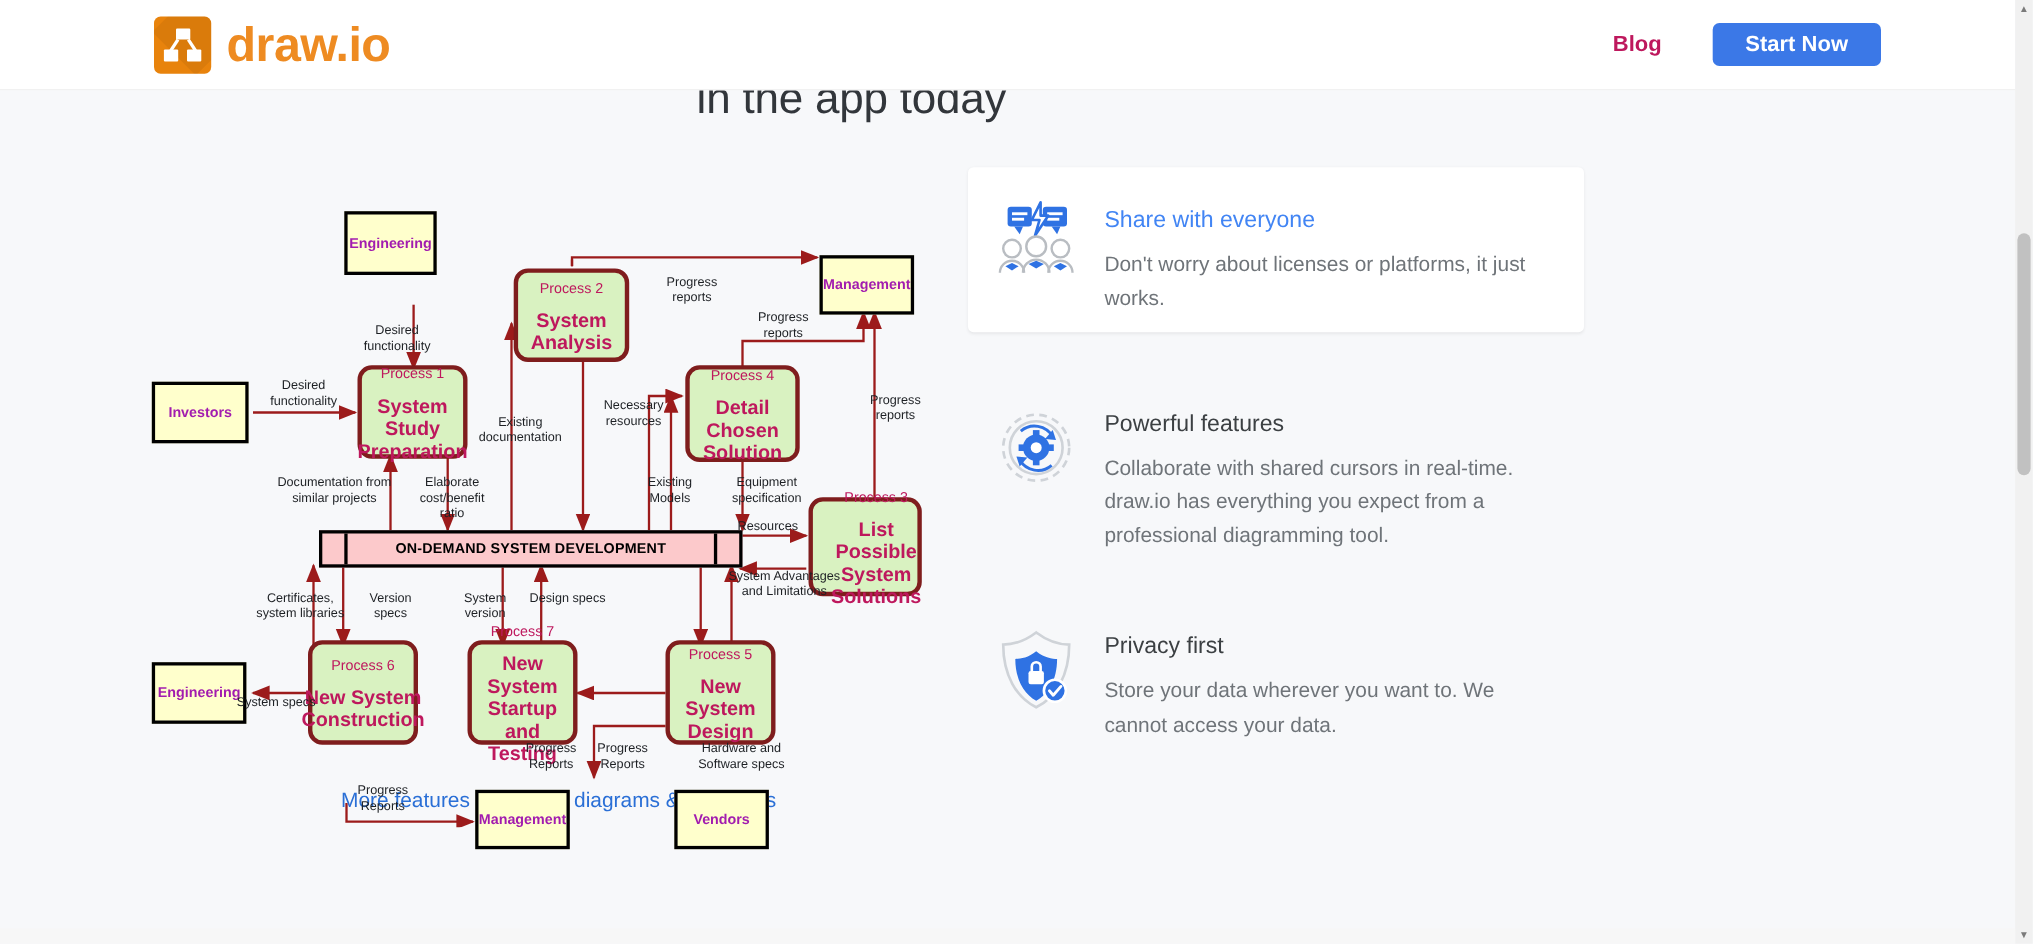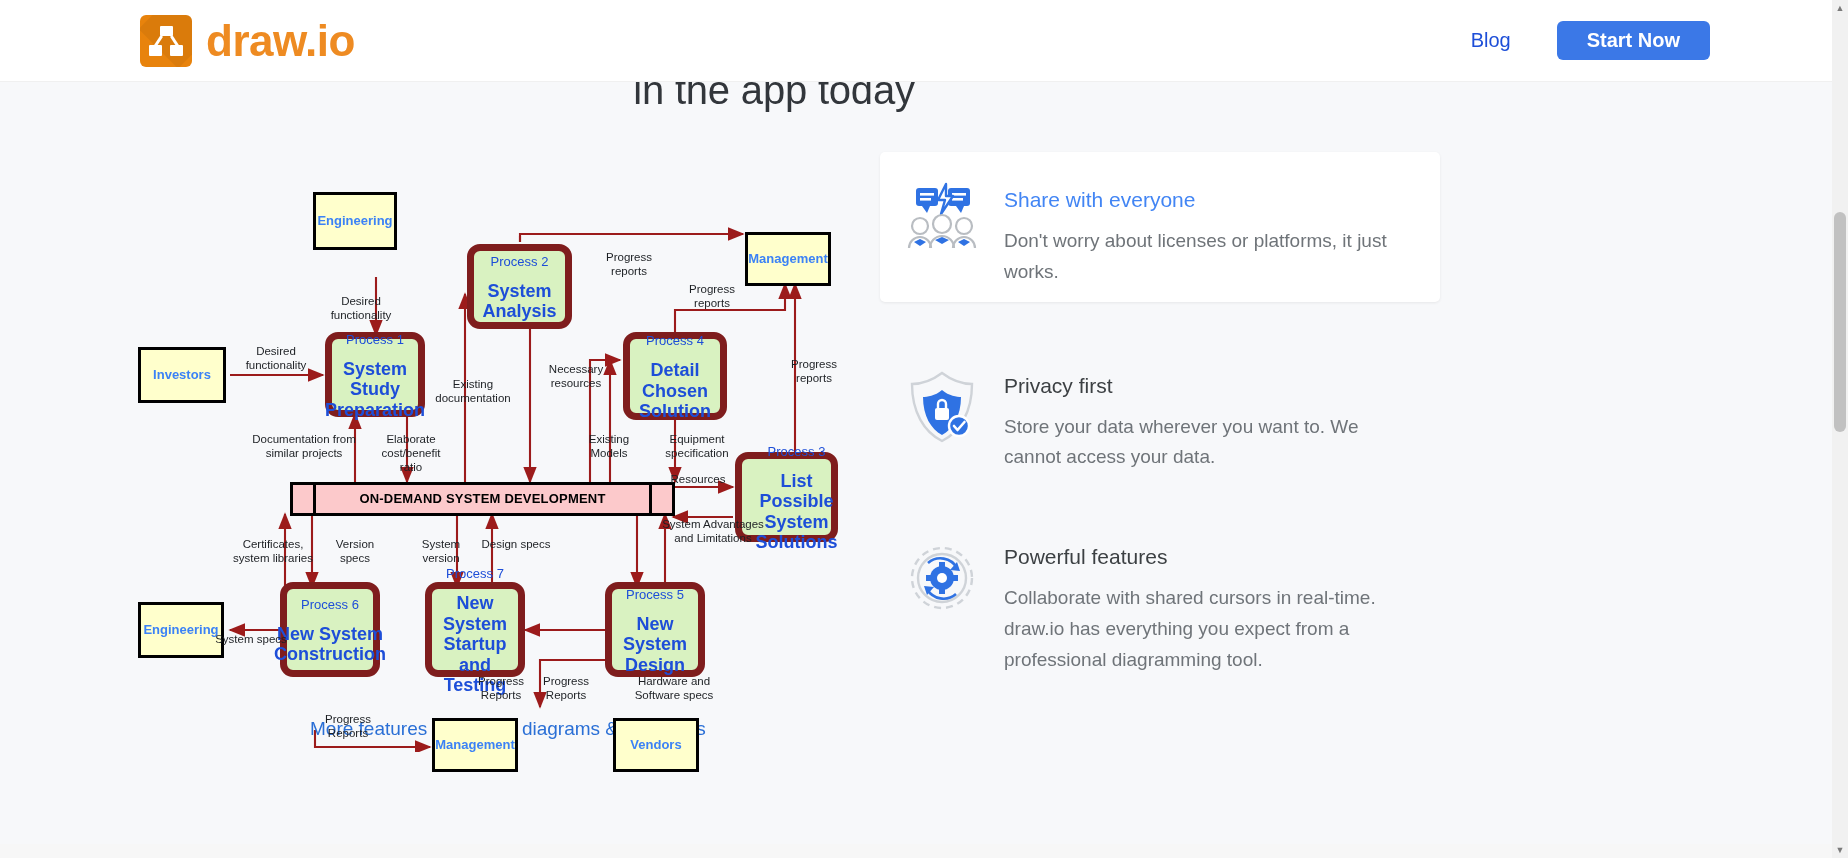--- a/index.html
+++ b/index.html
@@ -52,21 +52,21 @@
     background: #fff; transform: rotate(-33deg);
   }
   #logo-text {
     margin-left: 14px; font-size: 44px; font-weight: bold;
     color: #ee8b22; letter-spacing: -0.5px;
   }
   #header-right {
     margin-left: auto; margin-right: 122px;
     display: flex; align-items: center; gap: 46px;
   }
-  #nav-blog { font-size: 20px; color: #1d4ed8; text-decoration: none; }
+  #nav-blog { font-size: 20px; color: #be185d; text-decoration: none; font-weight: bold; }
   #start-now-btn {
     background: #3b78e7; color: #fff;
     font-size: 20px; font-weight: bold;
     padding: 8px 30px; border-radius: 6px; border: none;
     cursor: pointer;
   }
 
   
   #page-body {
     position: absolute; top: 82px; left: 0;
@@ -90,25 +90,25 @@
 
   .node {
     position: absolute;
     display: flex; flex-direction: column;
     align-items: center; justify-content: center;
     text-align: center; line-height: 1.14;
     z-index: 5;
   }
   .ext {
     background: #ffffcc; border: 3px solid #000;
-    font-size: 13px; font-weight: bold; color: #3b82f6;
+    font-size: 13px; font-weight: bold; color: #a21caf;
   }
   .proc {
-    background: #d9f2c1; border: 7px solid #7f1d1d; border-radius: 13px;
-    color: #1d4ed8;
+    background: #d9f2c1; border: 4px solid #7f1d1d; border-radius: 13px;
+    color: #be185d;
   }
   .proc .pnum { font-size: 13px; font-weight: 400; }
   .proc .pbody { font-size: 18px; font-weight: bold; margin-top: 11px; }
   .store {
     background: #fcc9cb; border: 3px solid #000;
     font-size: 13px; font-weight: bold; letter-spacing: 0.2px;
     color: #000;
   }
   .store .divL { position: absolute; left: 20px; top: 0; bottom: 0; width: 3px; background:#000; }
   .store .divR { position: absolute; right: 20px; top: 0; bottom: 0; width: 3px; background:#000; }
@@ -374,39 +374,20 @@
       <div class="feat-text">
         <div class="feat-title link">Share with everyone</div>
         <div class="feat-desc">Don't worry about licenses or platforms, it just works.</div>
       </div>
     </div>
 
     <div class="feature-row" style="margin-top:36px;">
       <div class="feat-icon">
         <svg viewBox="0 0 80 78" width="80" height="78">
           <g fill="none" stroke="#cfd3d8" stroke-width="2.4">
-            <path d="M40 5 C52 14 64 16 70 16 c0 28 -12 48 -30 57 C22 64 10 44 10 16 c6 0 18 -2 30 -11 z"></path>
-          </g>
-          <path d="M40 22 C47 28 55 29 59 29 c0 19 -8 32 -19 38 C29 61 21 48 21 29 c4 0 12 -1 19 -7 z" fill="#2f72e3"></path>
-          <rect x="33" y="40" width="14" height="12" rx="2" fill="#fff"></rect>
-          <path d="M36 40 v-4 a4 4 0 0 1 8 0 v4" fill="none" stroke="#fff" stroke-width="2.4"></path>
-          <circle cx="57" cy="58" r="10" fill="#2f72e3" stroke="#fff" stroke-width="2.4"></circle>
-          <path d="M52 58 l3.5 4 l7 -8" fill="none" stroke="#fff" stroke-width="2.6" stroke-linecap="round" stroke-linejoin="round"></path>
-        </svg>
-      </div>
-      <div class="feat-text">
-        <div class="feat-title">Privacy first</div>
-        <div class="feat-desc">Store your data wherever you want to. We cannot access your data.</div>
-      </div>
-    </div>
-
-    <div class="feature-row" style="margin-top:36px;">
-      <div class="feat-icon">
-        <svg viewBox="0 0 80 78" width="80" height="78">
-          <g fill="none" stroke="#cfd3d8" stroke-width="2.4">
             <circle cx="40" cy="39" r="30" stroke-dasharray="7 5"></circle>
             <circle cx="40" cy="39" r="24"></circle>
           </g>
           <path d="M26 24 a19 19 0 0 1 29 5" fill="none" stroke="#2f72e3" stroke-width="2.6"></path>
           <path d="M55 23 l3 9 l-10 -1 z" fill="#2f72e3"></path>
           <path d="M54 55 a19 19 0 0 1 -29 -5" fill="none" stroke="#2f72e3" stroke-width="2.6"></path>
           <path d="M25 56 l-3 -9 l10 1 z" fill="#2f72e3"></path>
           <g fill="#2f72e3">
             <circle cx="40" cy="39" r="12"></circle>
           </g>
@@ -418,20 +399,39 @@
               <rect x="50" y="36" width="6" height="6"></rect>
           </g>
         </svg>
       </div>
       <div class="feat-text">
         <div class="feat-title">Powerful features</div>
         <div class="feat-desc">Collaborate with shared cursors in real-time. draw.io has everything you expect from a professional diagramming tool.</div>
       </div>
     </div>
 
+    <div class="feature-row" style="margin-top:36px;">
+      <div class="feat-icon">
+        <svg viewBox="0 0 80 78" width="80" height="78">
+          <g fill="none" stroke="#cfd3d8" stroke-width="2.4">
+            <path d="M40 5 C52 14 64 16 70 16 c0 28 -12 48 -30 57 C22 64 10 44 10 16 c6 0 18 -2 30 -11 z"></path>
+          </g>
+          <path d="M40 22 C47 28 55 29 59 29 c0 19 -8 32 -19 38 C29 61 21 48 21 29 c4 0 12 -1 19 -7 z" fill="#2f72e3"></path>
+          <rect x="33" y="40" width="14" height="12" rx="2" fill="#fff"></rect>
+          <path d="M36 40 v-4 a4 4 0 0 1 8 0 v4" fill="none" stroke="#fff" stroke-width="2.4"></path>
+          <circle cx="57" cy="58" r="10" fill="#2f72e3" stroke="#fff" stroke-width="2.4"></circle>
+          <path d="M52 58 l3.5 4 l7 -8" fill="none" stroke="#fff" stroke-width="2.6" stroke-linecap="round" stroke-linejoin="round"></path>
+        </svg>
+      </div>
+      <div class="feat-text">
+        <div class="feat-title">Privacy first</div>
+        <div class="feat-desc">Store your data wherever you want to. We cannot access your data.</div>
+      </div>
+    </div>
+
   </div>
 </div>
 
 <div id="vscroll-track">
   <div id="vscroll-up">▲</div>
   <div id="vscroll-thumb"></div>
   <div id="vscroll-down">▼</div>
 </div>
 <div id="hscroll-track"></div>
 

